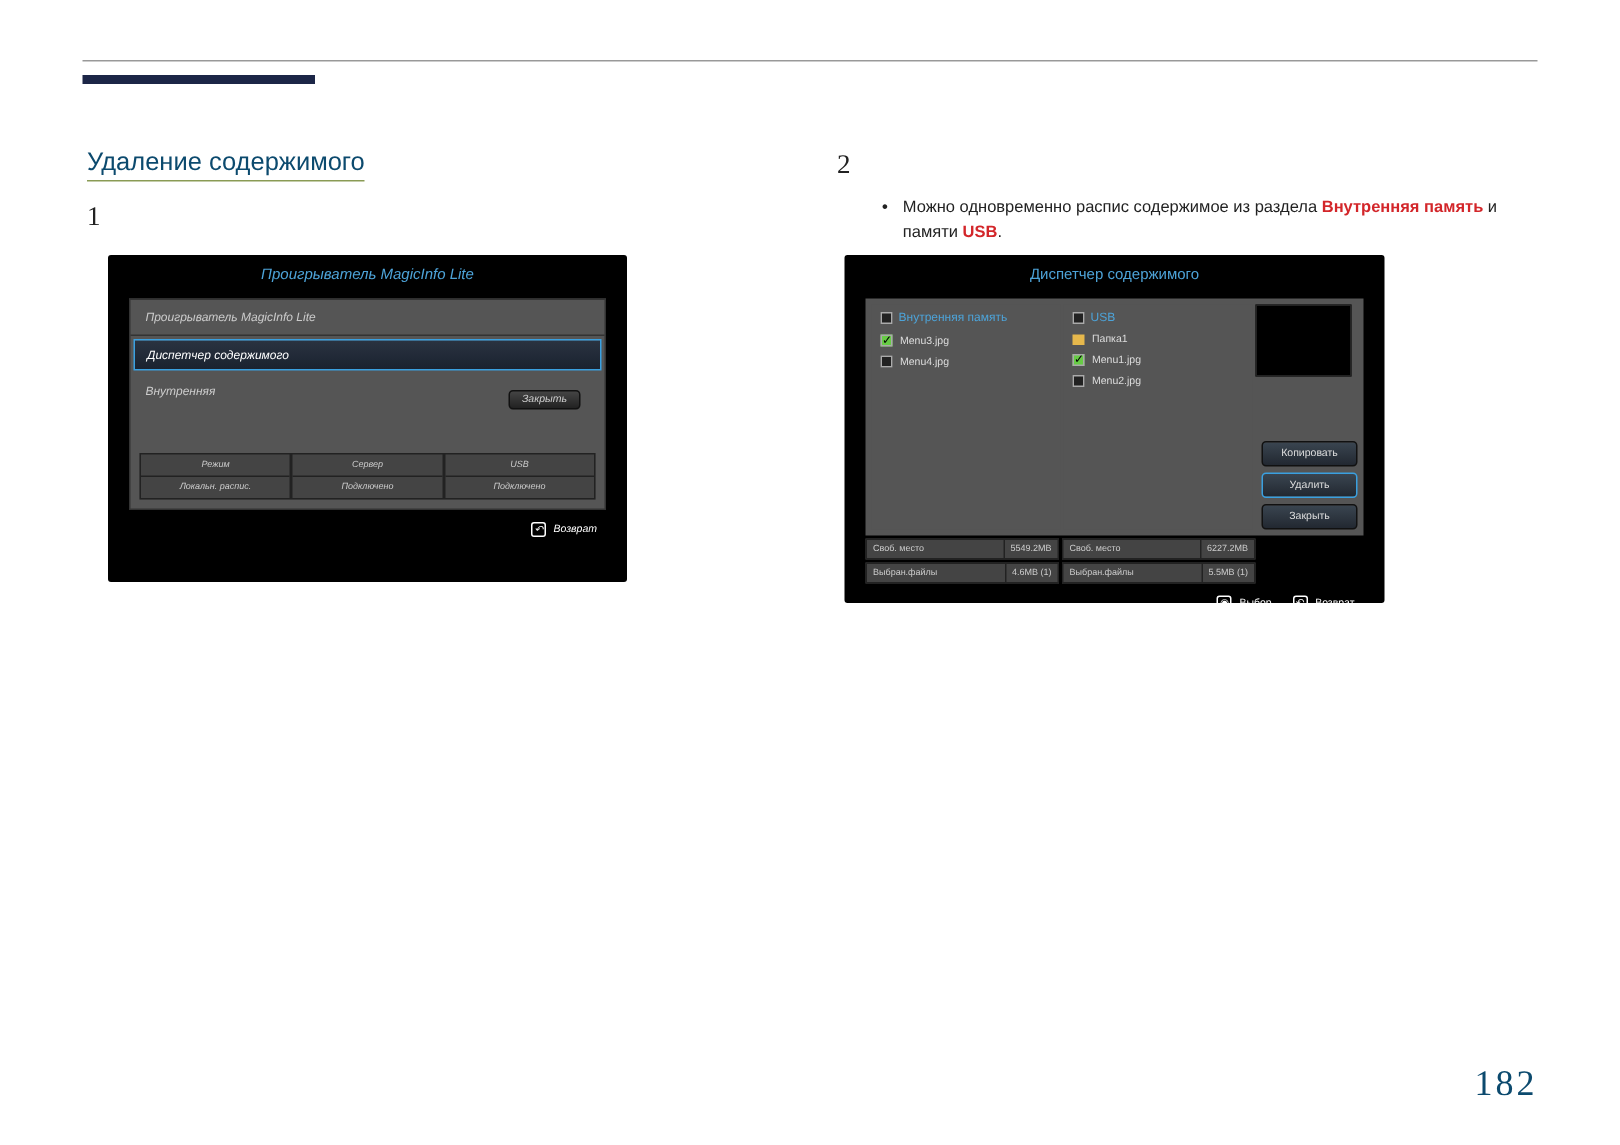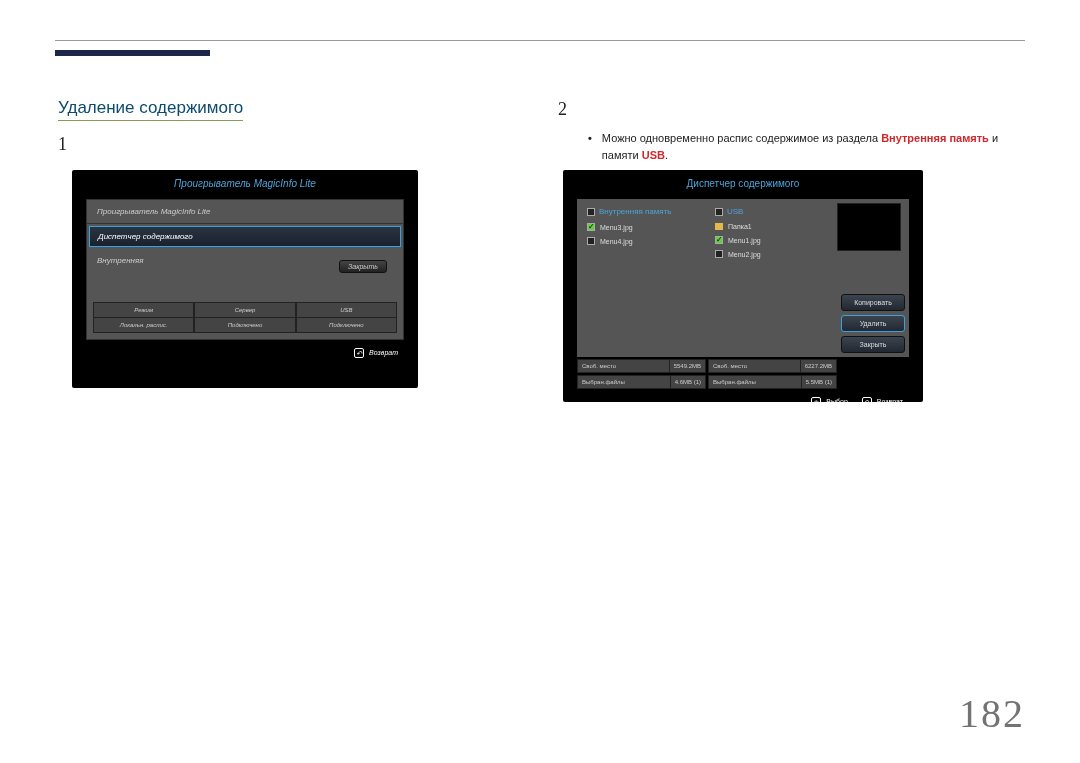--- a/index.html
+++ b/index.html
@@ -72,22 +72,22 @@
     margin-left: 30px;
     margin-top: 12px;
   }
   .bullet { font-weight: bold; }
   .hl-red { color: #d3262a; font-weight: 700; }
   .page-number {
     position: absolute;
     bottom: 26px;
     right: 55px;
     font-family: Georgia, serif;
-    font-size: 40px;
-    color: #737373;
+    font-size: 24px;
+    color: #0c4a6e;
     letter-spacing: 2px;
     font-weight: 300;
   }
 
   
   .panel {
     background: #000;
     border-radius: 2px;
     color: #fff;
     font-size: 8px;

